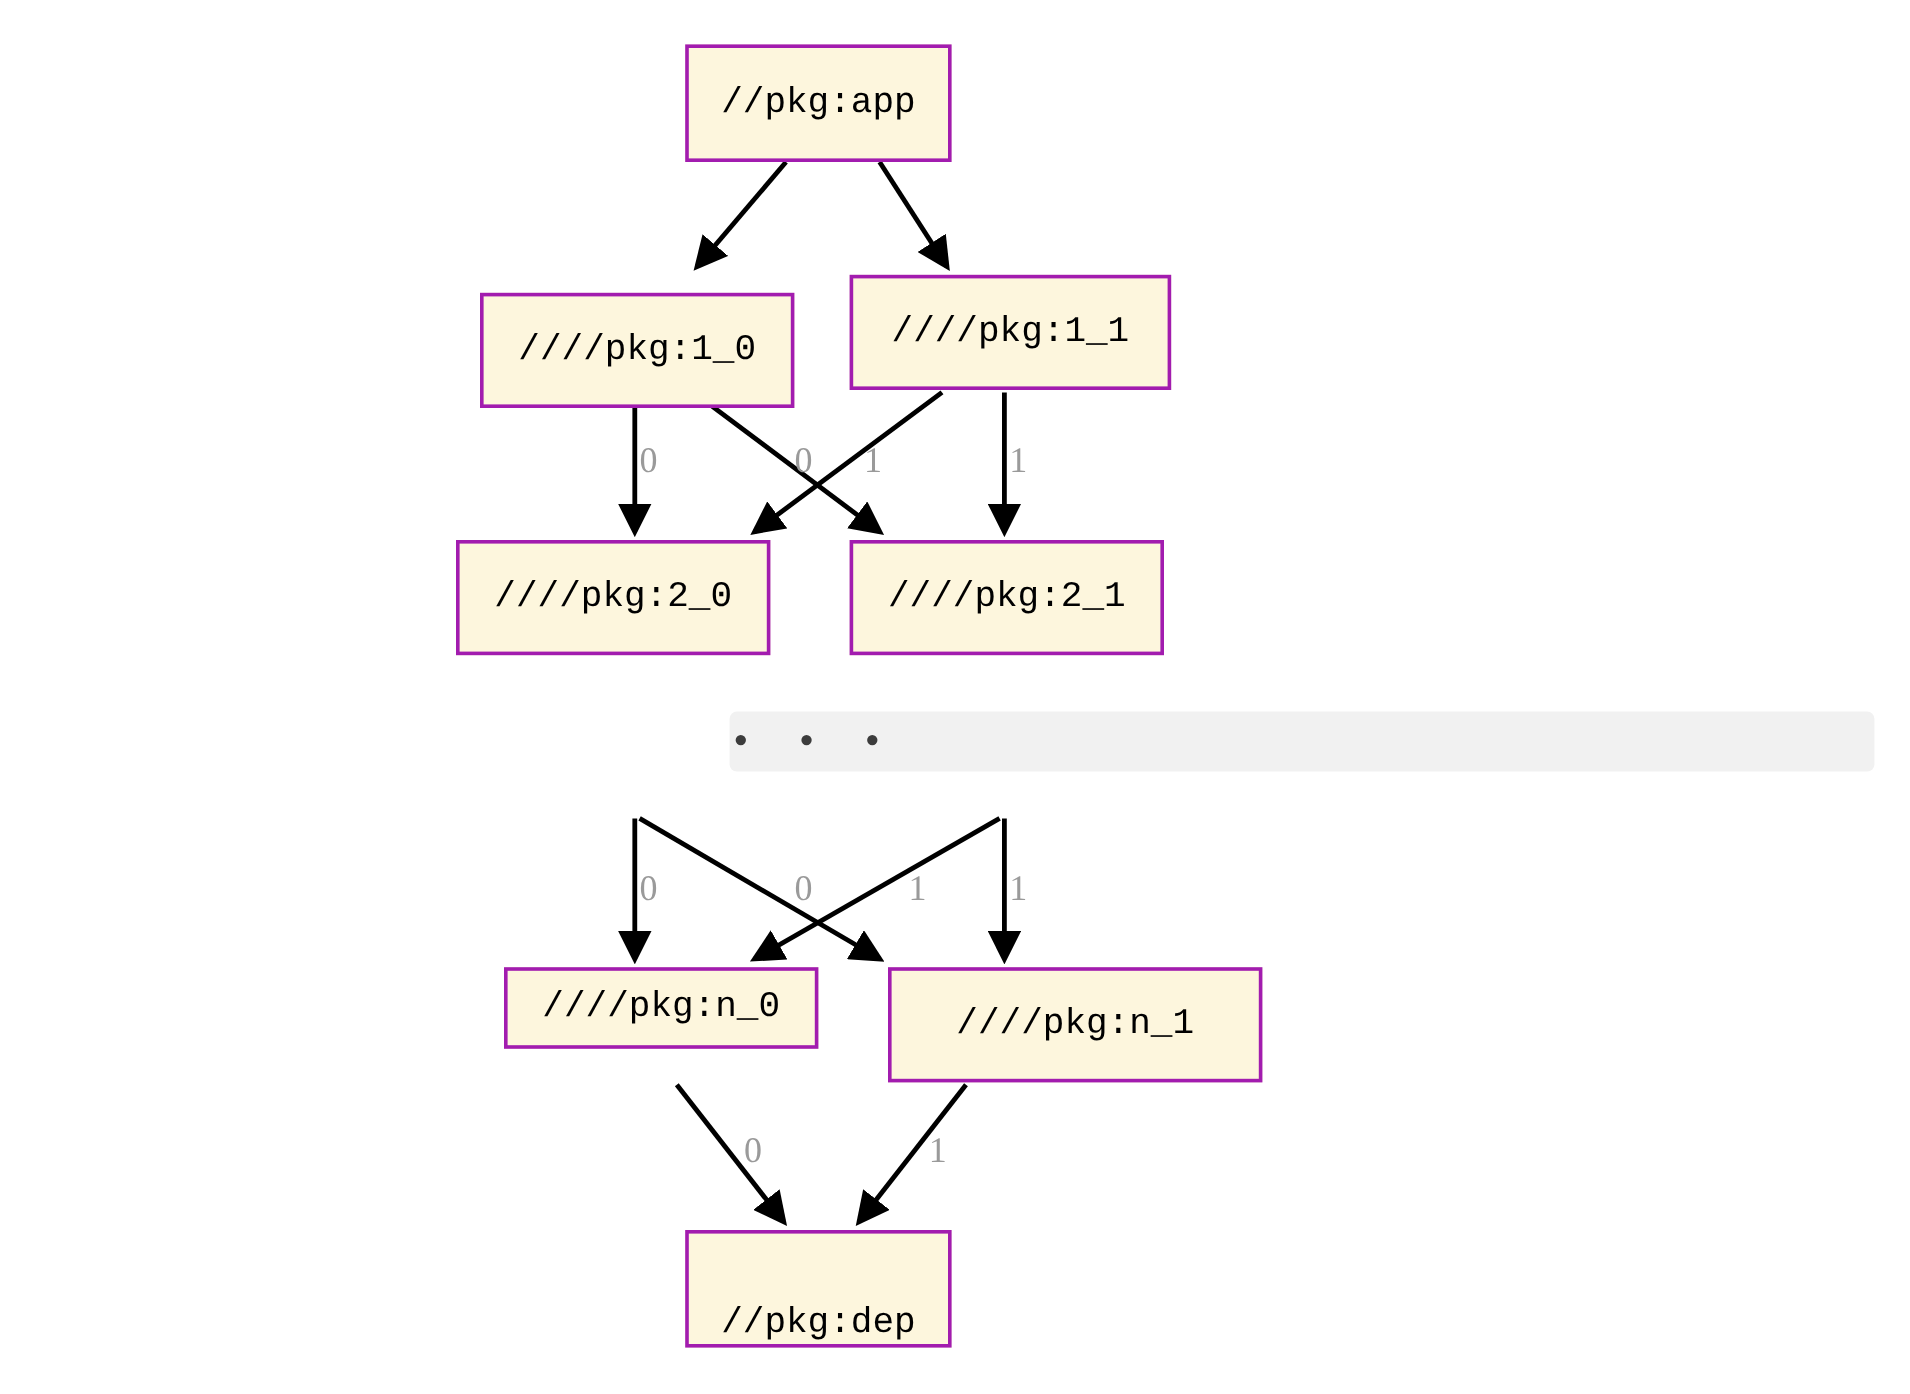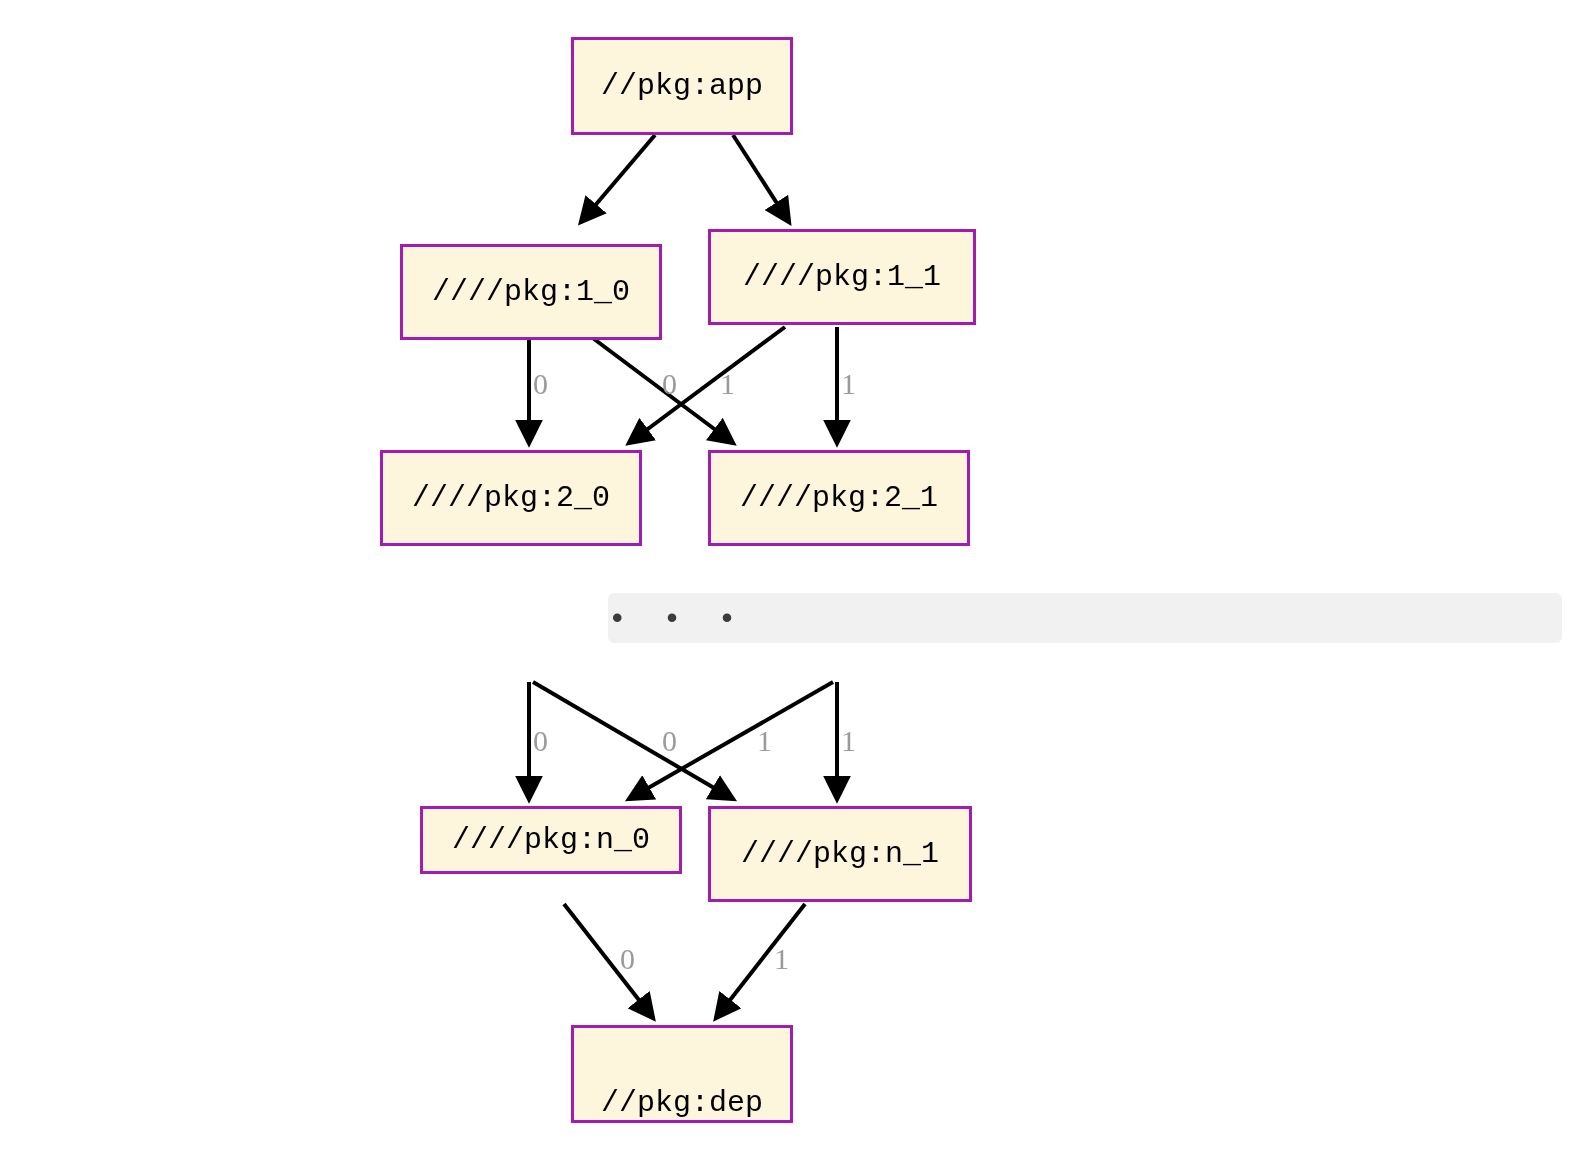--- a/index.html
+++ b/index.html
@@ -163,21 +163,21 @@
   </div>
 
   <div class="gnode" style="left:708px; top:450px; width:262px; height:96px;">
     <span>////pkg:2_1</span>
   </div>
 
   <div class="gnode" style="left:420px; top:806px; width:262px; height:68px;">
     <span>////pkg:n_0</span>
   </div>
 
-  <div class="gnode" style="left:708px; top:806px; width:264px; height:96px;font-family:Liberation Mono, monospace;">
+  <div class="gnode" style="left:740px; top:806px; width:312px; height:96px;font-family:Liberation Mono, monospace;">
     <span>////pkg:n_1</span>
   </div>
 
   <div class="gnode" style="left:571px; top:1025px; width:222px; height:98px;align-items:flex-end;">
     <span>//pkg:dep</span>
   </div>
 
   <div class="edge-label" style="left:533px; top:369px;">0</div>
   <div class="edge-label" style="left:662px; top:369px;">0</div>
   <div class="edge-label" style="left:720px; top:369px;">1</div>

